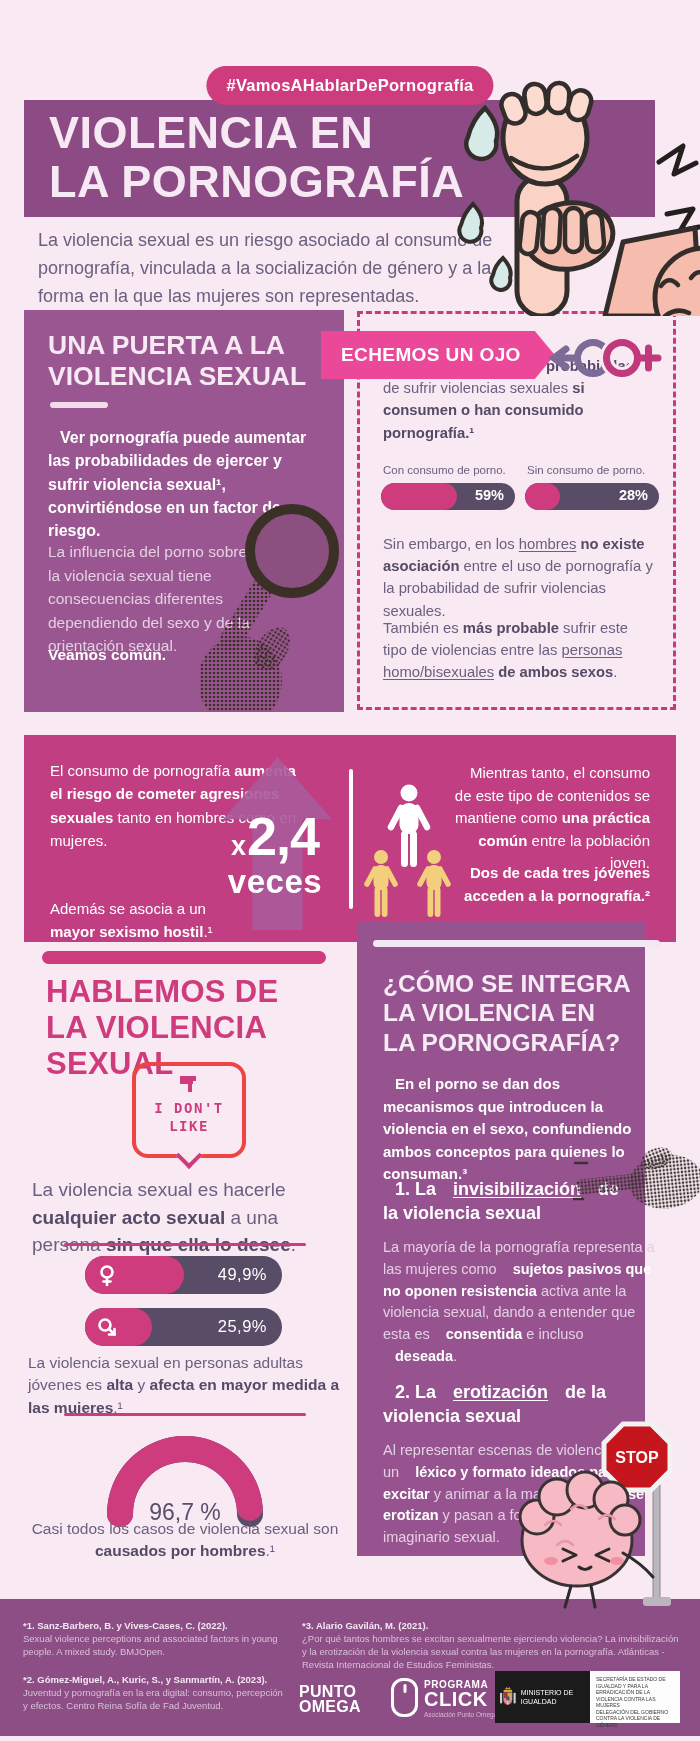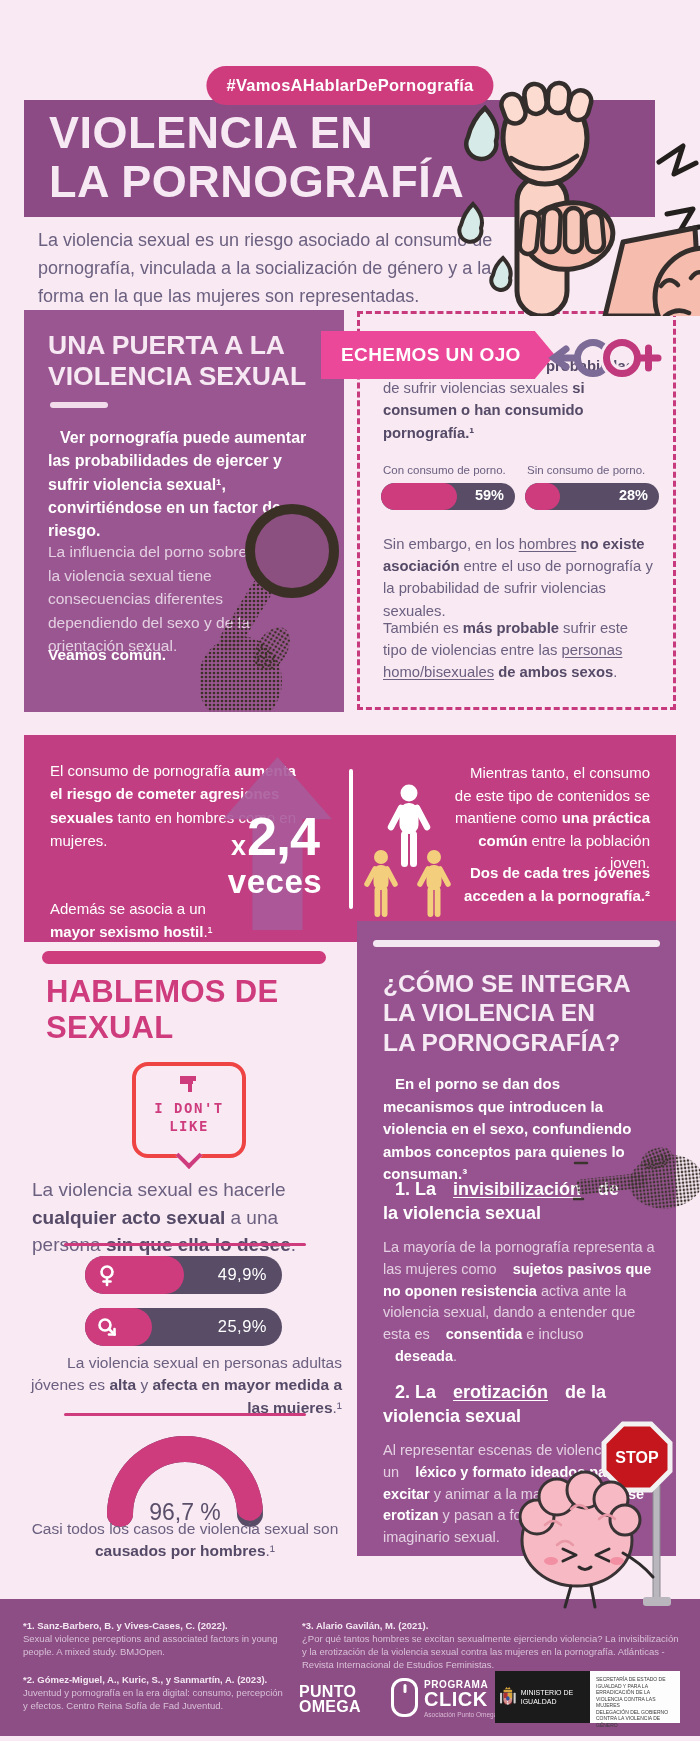--- a/index.html
+++ b/index.html
@@ -78,26 +78,26 @@
   .bubble-tail{position:absolute;left:50%;bottom:-11px;width:15px;height:15px;background:#f8e9f2;
     border-right:4px solid #ce3c7e;border-bottom:4px solid #ce3c7e;transform:translateX(-50%) rotate(45deg);}
   .bubble-text{font-family:"DejaVu Sans Mono",monospace;font-weight:700;color:#ce3c7e;font-size:14px;
     letter-spacing:1.5px;line-height:1.25;}
   .talk-def{position:absolute;left:32px;top:1176px;width:314px;text-align:left;font-size:19px;line-height:1.45;}
   .thin-line{position:absolute;left:64px;width:242px;height:3px;background:#ce3c7e;border-radius:2px;}
   .stat-bar{position:absolute;left:85px;width:197px;height:38px;background:#584c67;border-radius:19px;}
   .stat-bar .fill{position:absolute;left:0;top:0;bottom:0;background:#ce3c7e;border-radius:19px;}
   .stat-bar svg{position:absolute;left:10px;top:7px;}
   .stat-bar .val{position:absolute;right:15px;top:9px;font-size:16.5px;color:#fff;letter-spacing:.5px;}
-  .talk-p2{position:absolute;left:28px;top:1352px;width:314px;text-align:right;font-size:15.5px;line-height:1.45;}
+  .talk-p2{position:absolute;left:28px;top:1352px;width:314px;text-align:left;font-size:15.5px;line-height:1.45;}
   .gauge-wrap{position:absolute;left:100px;top:1427px;}
   .talk-p3{position:absolute;left:25px;top:1518px;width:320px;text-align:center;font-size:15.5px;line-height:1.45;}
 
   
-  .how-card{position:absolute;left:357px;top:921px;width:319px;height:635px;background:#96538f;}
+  .how-card{position:absolute;left:357px;top:921px;width:288px;height:635px;background:#96538f;}
   .how-topline{position:absolute;left:16px;top:19px;width:287px;height:7px;background:#f3e7f2;border-radius:4px;}
   .how-title{position:absolute;left:26px;top:48px;font-size:24.5px;font-weight:800;color:#f6ebf4;line-height:1.2;}
   .how-title span{display:block;}
   .how-intro{position:absolute;left:26px;top:152px;width:268px;font-size:15px;line-height:1.5;}
   .how-item-title{position:absolute;left:26px;width:245px;font-size:18px;line-height:1.35;}
   .how-item-title .b{font-weight:700;color:#fff;}
   .how-body{position:absolute;left:26px;width:272px;font-size:14.5px;line-height:1.5;}
   .finger-illo{position:absolute;left:216px;top:222px;}
   .brain-illo{position:absolute;left:505px;top:1405px;z-index:5;}
 
@@ -257,20 +257,21 @@
         <rect x="70.7" y="106" width="5.8" height="30" rx="2.9"></rect>
       </g>
     </svg>
     <div class="band-p3 on-band"><span>Mientras tanto, el consumo de este tipo de contenidos se mantiene como </span><span class="b">una práctica común</span><span> entre la población joven.</span></div>
     <div class="band-p4 on-band"><span class="b">Dos de cada tres jóvenes acceden a la pornografía.²</span></div>
   </div>
 
   <div class="talk-line" style="left:42px;top:951px;width:284px;height:13px;"></div>
   <div class="talk-title">
     <span>HABLEMOS DE</span>
+    <span>LA VIOLENCIA</span>
     <span>SEXUAL</span>
   </div>
 
   <div class="bubble">
     <svg width="24" height="24" viewBox="0 0 24 24" style="margin-top:6px;">
       <g fill="#ce3c7e">
         <rect x="3" y="4" width="3" height="8"></rect>
         <rect x="6" y="4" width="13" height="5"></rect>
         <rect x="6" y="9" width="10" height="3"></rect>
         <rect x="11" y="12" width="4" height="8"></rect>

